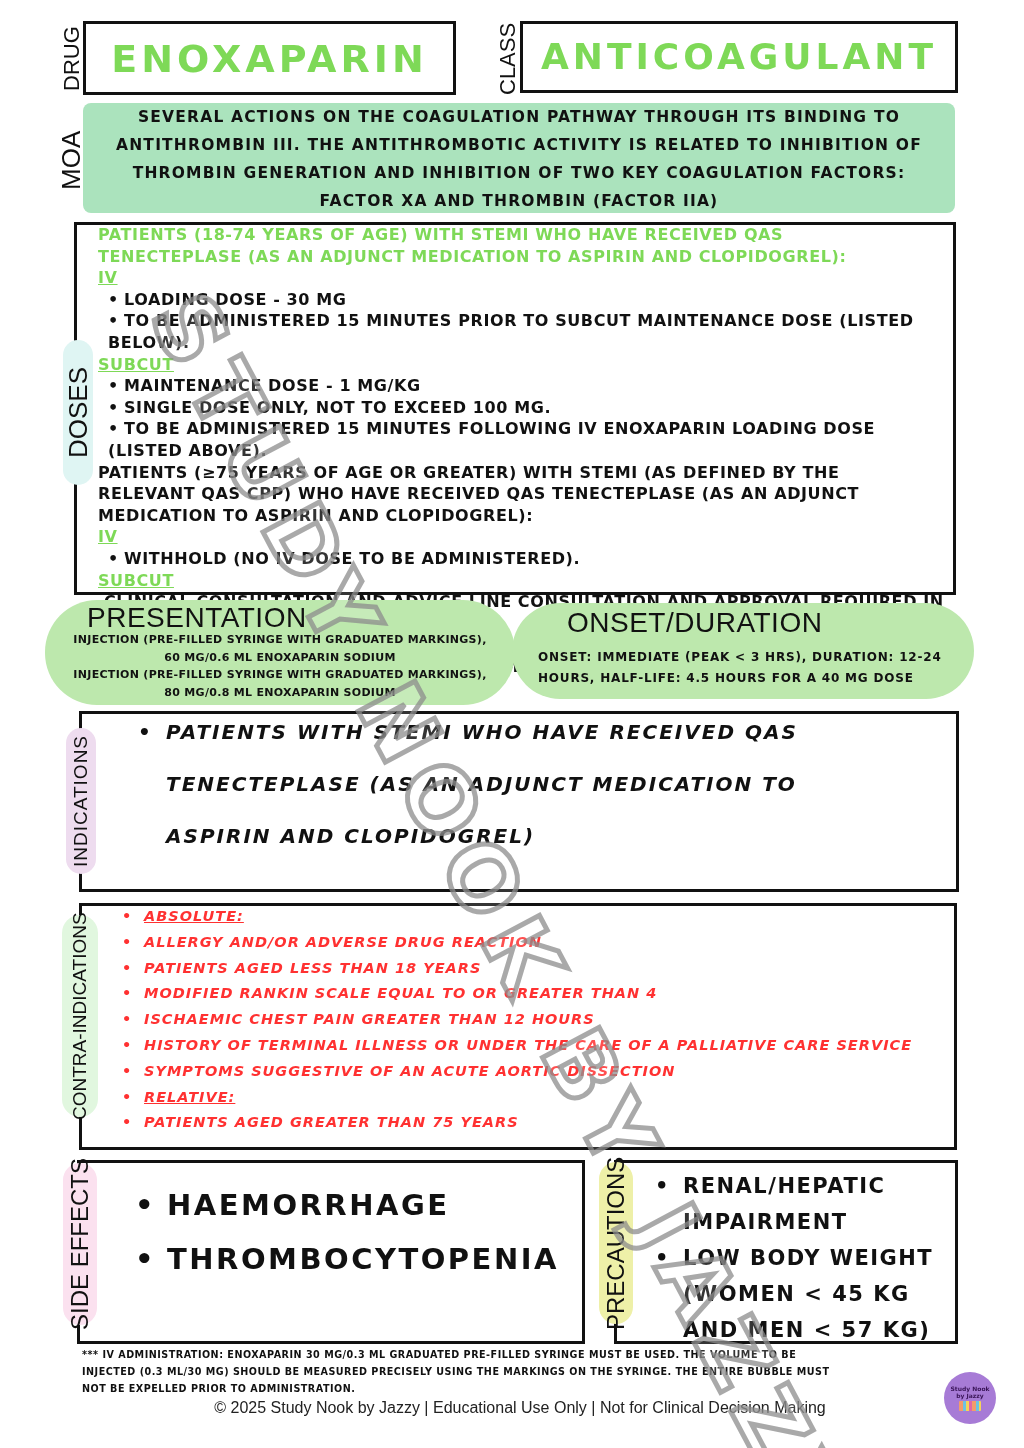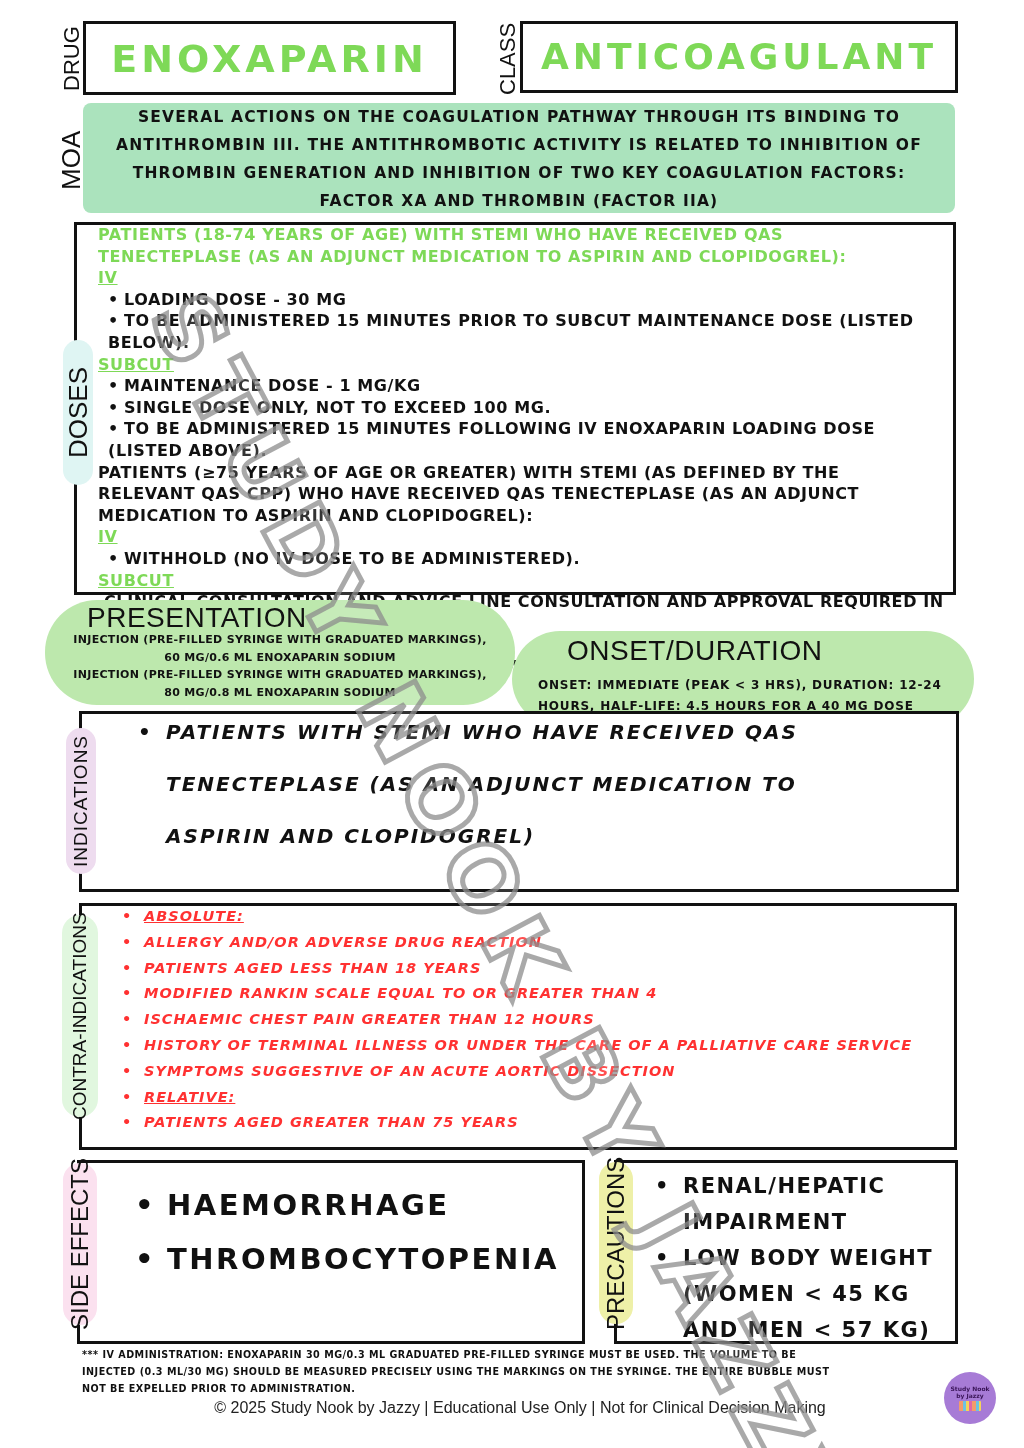--- a/index.html
+++ b/index.html
@@ -31,21 +31,21 @@
   
   .doses-content { position: absolute; left: 98px; top: 224px; width: 850px; font-size: 16px; line-height: 21.6px; letter-spacing: 0.6px; }
   .green { color: #7ed957; }
   .doses-content .ul { text-decoration: underline; }
   .bul { padding-left: 10px; }
   .bul::before { content: "\2022"; display: inline-block; width: 16px; color: #111; }
   .indent { padding-left: 6px; }
 
   
   .pres { position: absolute; left: 45px; top: 600px; width: 470px; height: 105px; background: #bde8ad; border-radius: 52px; text-align: center; }
-  .onset { position: absolute; left: 512px; top: 631px; width: 462px; height: 96px; background: #bde8ad; border-radius: 48px; }
+  .onset { position: absolute; left: 512px; top: 603px; width: 462px; height: 96px; background: #bde8ad; border-radius: 48px; }
   .sec-title { font-family: "Liberation Sans", sans-serif; font-size: 28px; color: #111; letter-spacing: 0.5px; }
   .small-hand { font-size: 11px; line-height: 17.5px; letter-spacing: 0.3px; }
 
   
   .big-hand { font-size: 20px; line-height: 52px; letter-spacing: 2px; font-style: italic; }
 
   
   .red { color: #ff3131; font-style: italic; }
   .contra-list { position: absolute; left: 122px; top: 904px; font-size: 14.5px; line-height: 25.8px; letter-spacing: 1px; }
   .contra-list .item::before { content: "\2022"; display: inline-block; width: 22px; color: #ff3131; }

